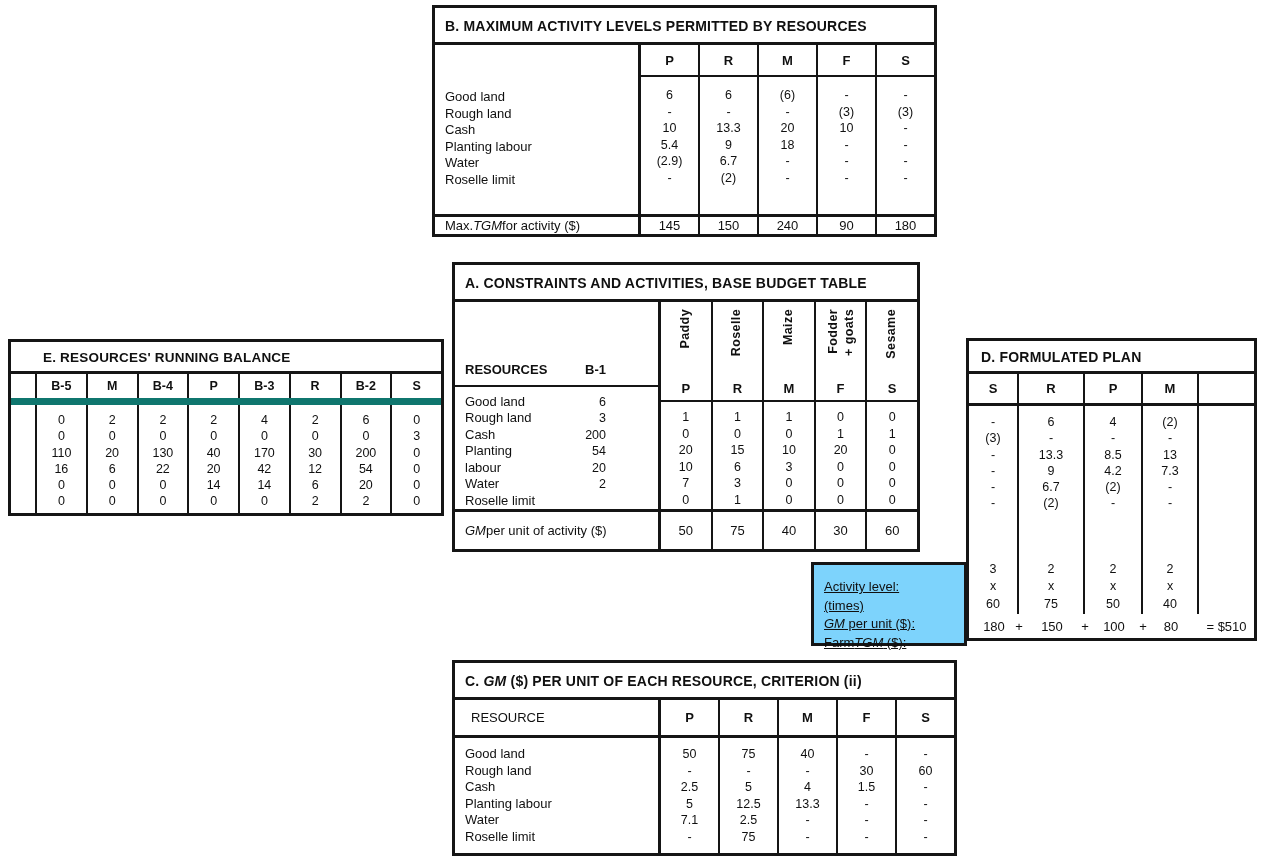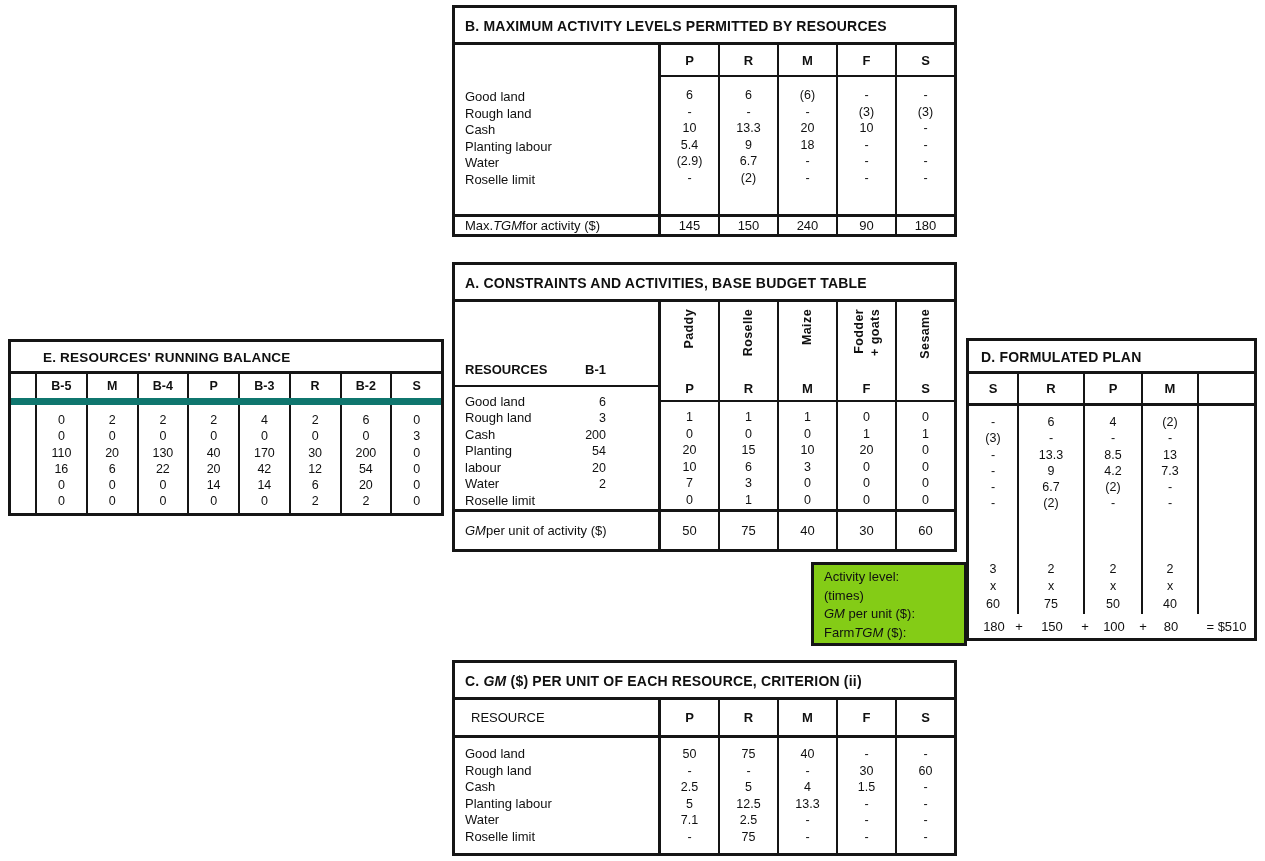--- a/index.html
+++ b/index.html
@@ -19,25 +19,25 @@
   .vcol{flex:1;display:flex;flex-direction:column;border-right:2px solid #151515;box-sizing:border-box;}
   .vcol:last-child{border-right:none;}
   .colhead{height:32px;box-sizing:border-box;border-bottom:2px solid #151515;display:flex;align-items:center;justify-content:center;font-weight:700;font-size:13px;}
   .colvals{flex:1;text-align:center;font-size:12.5px;line-height:16.5px;padding-top:10px;}
   .footer{display:flex;border-top:3px solid #151515;box-sizing:border-box;}
   .flabel{width:206px;box-sizing:border-box;border-right:3px solid #151515;font-size:13px;display:flex;align-items:center;padding-left:10px;}
   .fvals{flex:1;display:flex;}
   .fcell{flex:1;border-right:2px solid #151515;box-sizing:border-box;display:flex;align-items:center;justify-content:center;font-size:13px;}
   .fcell:last-child{border-right:none;}
   
-  #tableB{left:452px;top:5px;width:505px;height:232px;}
+  #tableB{left:432px;top:5px;width:505px;height:232px;}
   #tableB .labelcol{padding-top:44px;}
   #tableB .footer{height:20px;}
   
-  #tableA{left:452px;top:262px;width:505px;height:290px;}
+  #tableA{left:452px;top:262px;width:468px;height:290px;}
   .a-lhead{height:100px;box-sizing:border-box;border-bottom:2px solid #151515;display:flex;align-items:flex-end;padding:0 52px 6px 10px;font-size:13px;font-weight:700;}
   .a-lhead .sp{flex:1;}
   .a-body{flex:1;display:flex;font-size:12.5px;line-height:16.5px;padding-top:7px;}
   .a-names{flex:1;padding-left:10px;font-size:13px;}
   .a-b1{width:64px;text-align:right;margin-right:52px;}
   .a-colhead{height:100px;box-sizing:border-box;border-bottom:2px solid #151515;position:relative;display:flex;justify-content:center;align-items:flex-start;padding-top:7px;gap:2px;}
   .rot{writing-mode:vertical-rl;transform:rotate(180deg);font-weight:700;font-size:12.5px;letter-spacing:.4px;}
   .code{position:absolute;bottom:4px;left:0;right:0;text-align:center;font-weight:700;font-size:13px;}
   #tableA .colvals{padding-top:7px;}
   #tableA .footer{height:40px;}
@@ -62,21 +62,21 @@
   .d-c:last-child{border-right:none;}
   .d-vals{line-height:16.3px;padding-top:8px;}
   .d-spacer{flex:1;}
   .d-act{line-height:17.5px;padding-bottom:1px;}
   .w1{width:50px;}.w2{width:66px;}.w3{width:58px;}.w4{width:56px;}.w5{flex:1;}
   .d-bottom{height:24px;position:relative;display:flex;align-items:center;font-size:13px;}
   .d-b{display:flex;align-items:center;justify-content:center;}
   .d-plus{position:absolute;transform:translateX(-50%);font-size:13px;}
   .p1{left:50px;}.p2{left:116px;}.p3{left:174px;}
   
-  #actbox{left:811px;top:562px;width:156px;height:84px;border:3px solid #151515;box-sizing:border-box;position:absolute;background:#84cc16;padding:3px 0 0 10px;font-size:13px;line-height:18.5px;white-space:nowrap;}
+  #actbox{left:811px;top:562px;width:156px;height:84px;border:3px solid #151515;box-sizing:border-box;position:absolute;background:#7dd3fc;padding:13px 0 0 10px;font-size:13px;line-height:18.5px;white-space:nowrap;text-decoration:underline;}
   
   #tableC{left:452px;top:660px;width:505px;height:196px;}
   .c-head{display:flex;height:38px;border-bottom:3px solid #151515;box-sizing:border-box;}
   .c-rl{width:206px;box-sizing:border-box;border-right:3px solid #151515;display:flex;align-items:center;padding-left:16px;font-size:13px;}
   .c-hcells{flex:1;display:flex;}
   .c-h{flex:1;border-right:2px solid #151515;box-sizing:border-box;display:flex;align-items:center;justify-content:center;font-weight:700;font-size:13px;}
   .c-h:last-child{border-right:none;}
   #tableC .labelcol{padding-top:8px;}
   #tableC .colvals{padding-top:8px;}
 </style>

